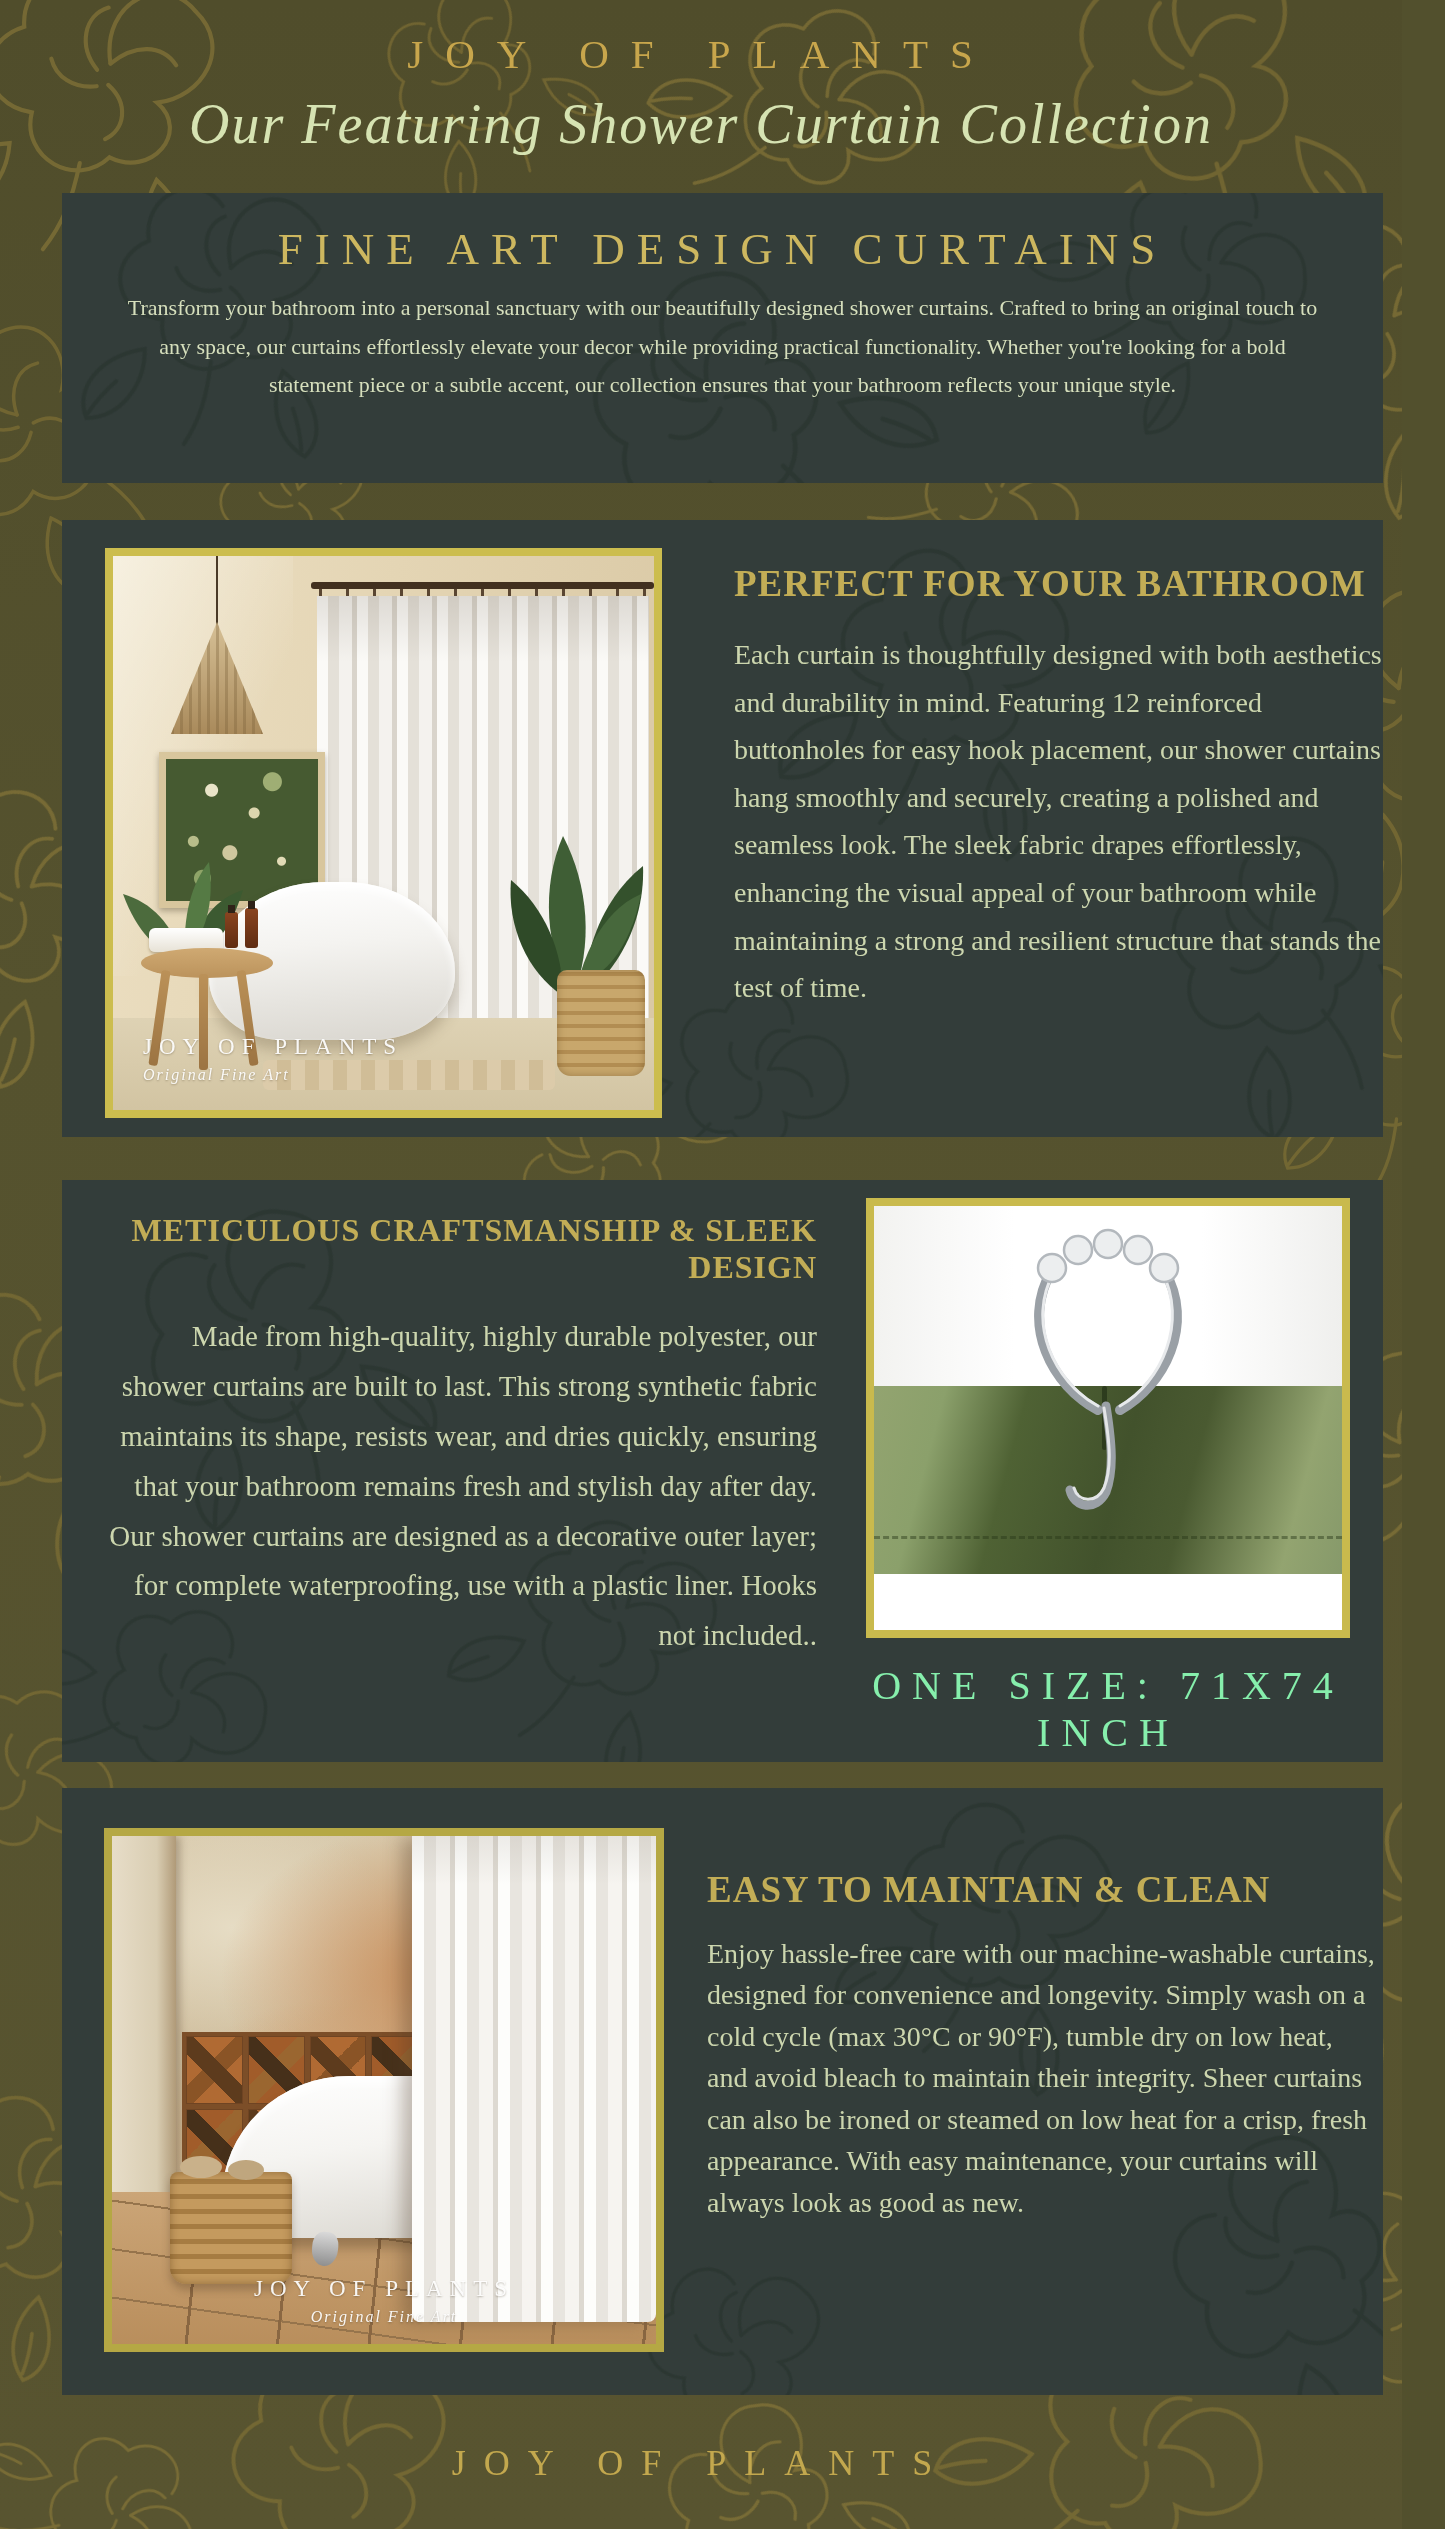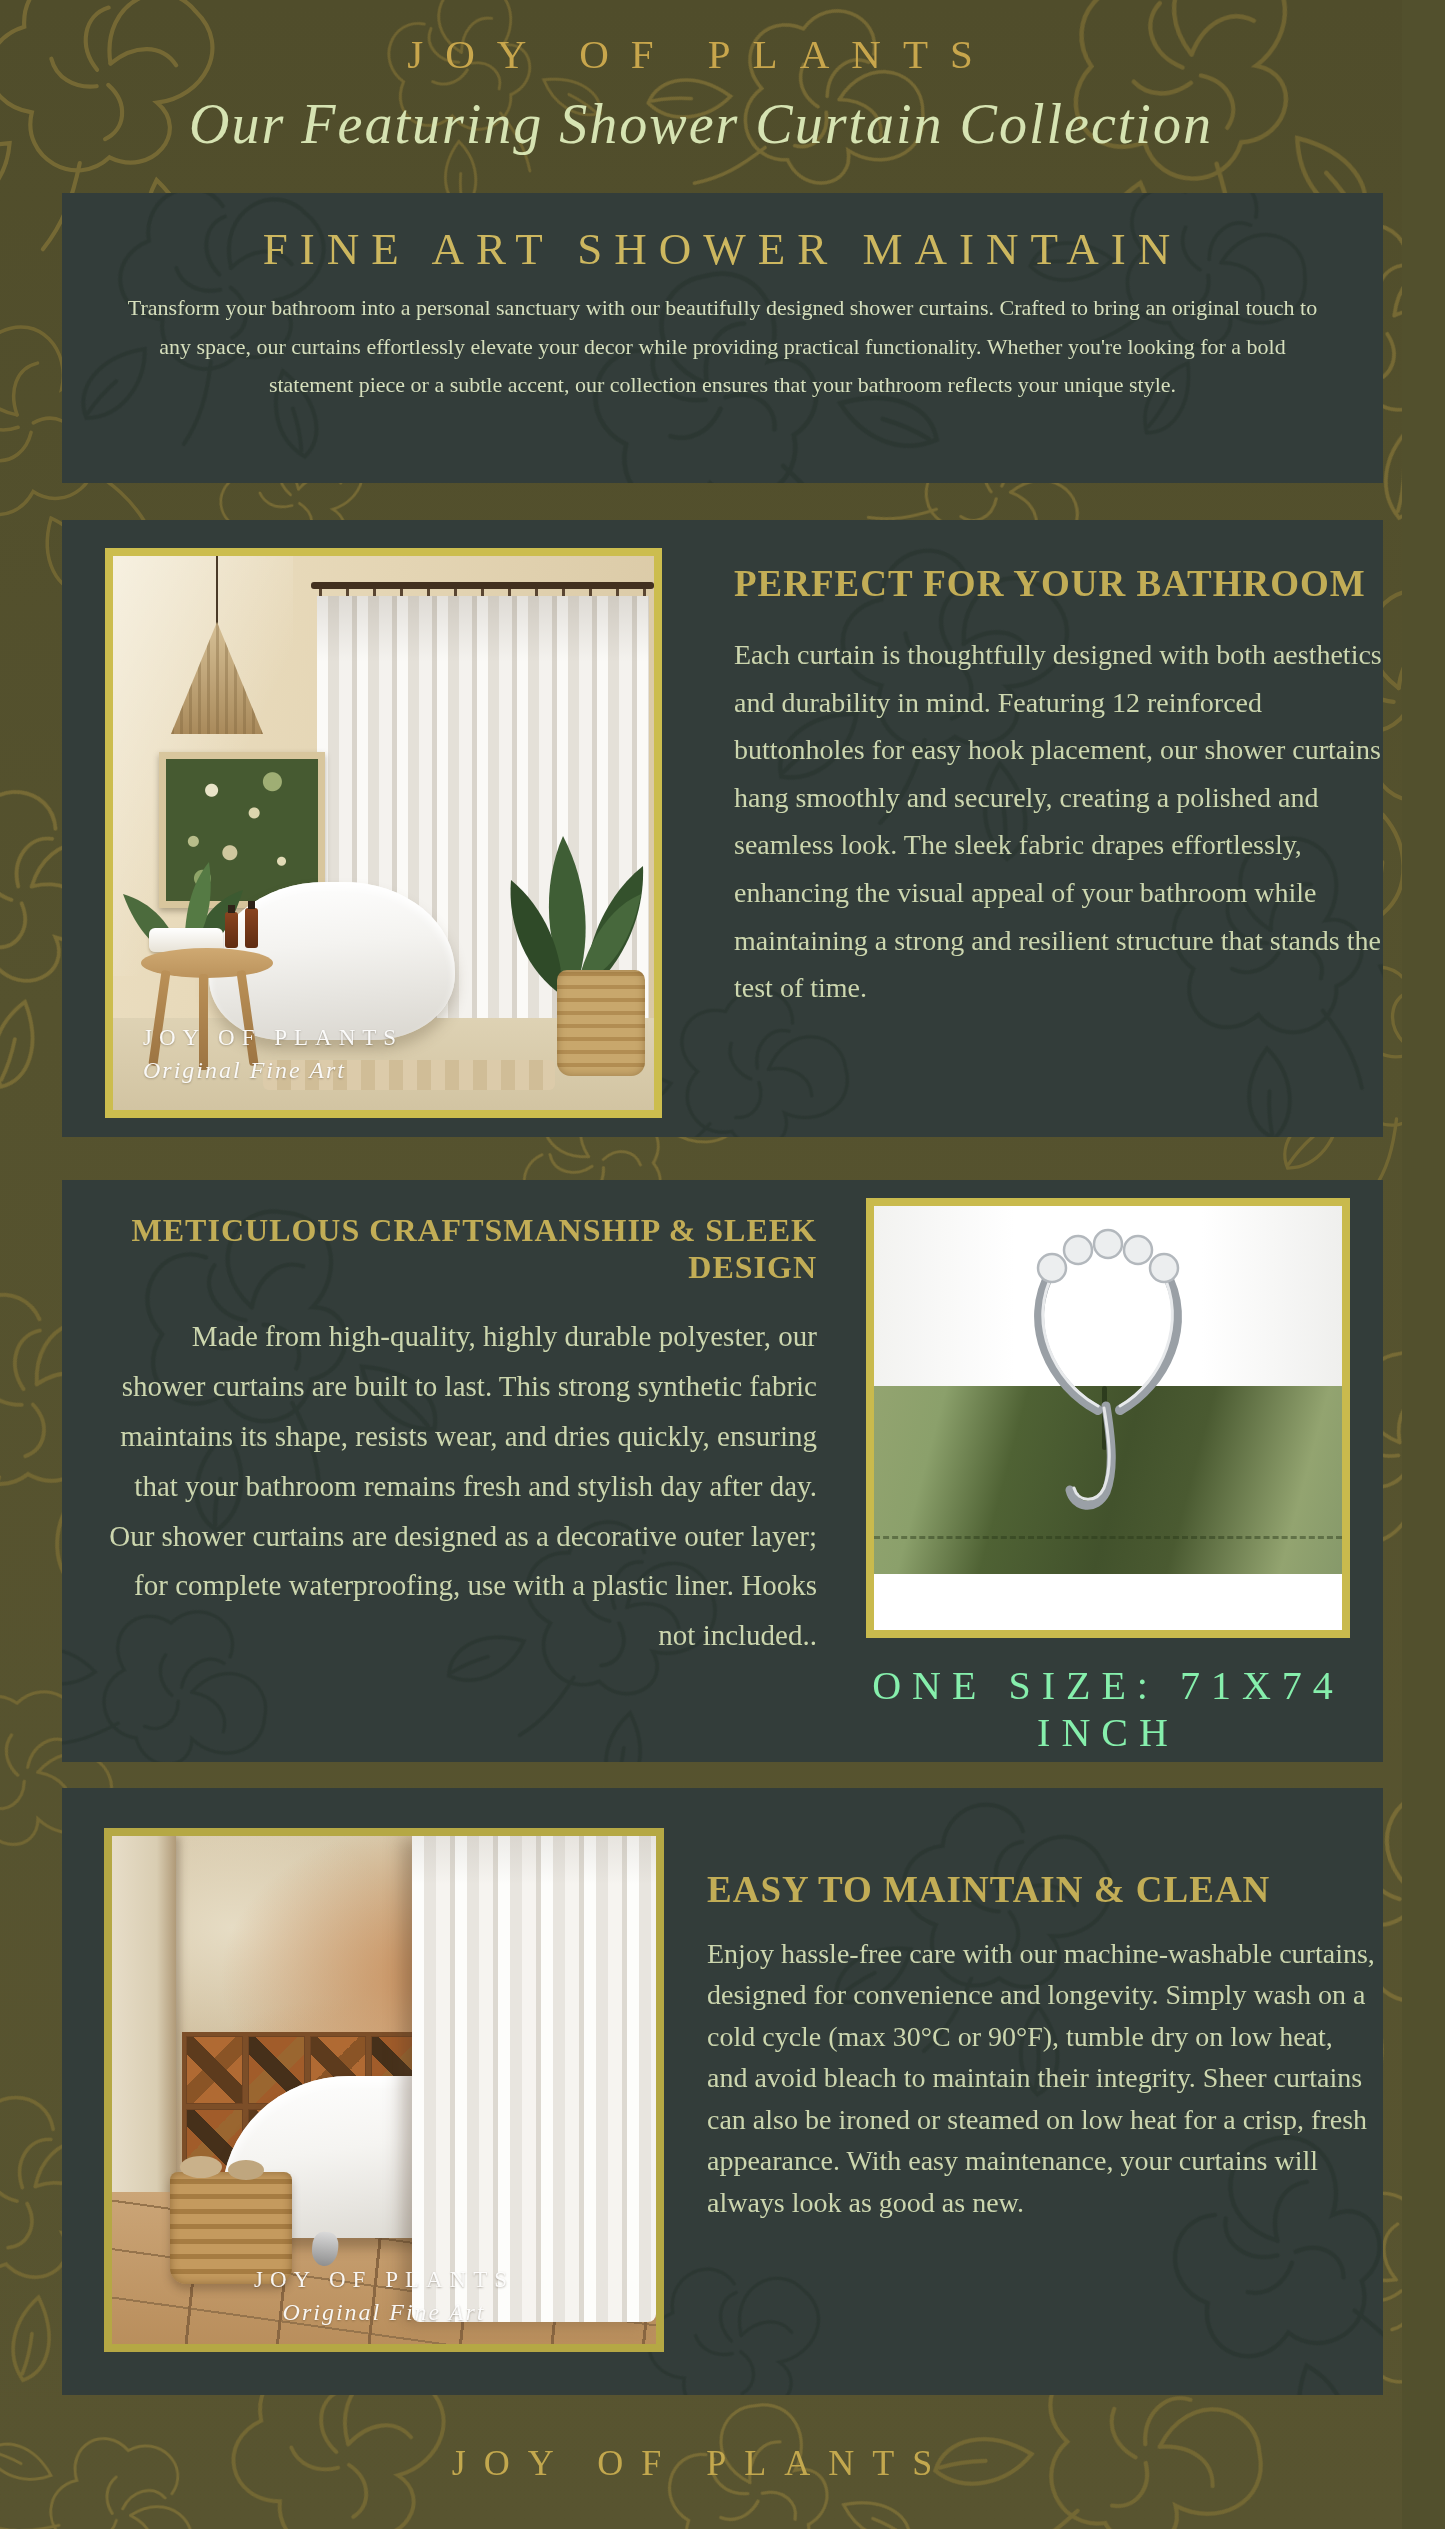--- a/index.html
+++ b/index.html
@@ -25,21 +25,21 @@
   .panel-intro{top:193px;height:290px;}
   .intro-title{margin:0;padding-top:30px;text-align:center;color:#cdb75f;
     font-size:45px;font-weight:400;letter-spacing:12px;}
   .intro-body{width:1200px;margin:14px auto 0;text-align:center;color:#d6dfbc;
     font-size:22px;line-height:1.75;}
 
   
   .photo{position:absolute;border:8px solid #ccbd4e;overflow:hidden;box-sizing:border-box;}
   .wm{position:absolute;color:rgba(255,255,255,.93);text-shadow:0 1px 2px rgba(60,50,30,.35);}
   .wm .wm1{display:block;font-size:23px;letter-spacing:7px;}
-  .wm .wm2{display:block;font-size:24px;font-style:italic;letter-spacing:2px;margin-top:6px;}
+  .wm .wm2{display:block;font-size:16px;font-style:italic;letter-spacing:2px;margin-top:6px;}
 
   
   .panel-b{top:520px;height:617px;}
   .sec-heading{margin:0;color:#c2ad56;font-weight:700;letter-spacing:1px;}
   .sec-body{margin:0;color:#ccd6ae;}
   .text-b{position:absolute;left:672px;top:42px;width:660px;}
   .text-b .sec-heading{font-size:37px;}
   .text-b .sec-body{margin-top:26px;font-size:28px;line-height:1.70;}
 
   .photo1{left:43px;top:28px;width:557px;height:570px;
@@ -213,21 +213,21 @@
   <div class="tagline">Our Featuring Shower Curtain Collection</div>
 
   <section class="panel panel-intro">
     <svg class="panel-pattern" width="1321" height="290">
       <g opacity="0.9">
         <use href="#flower" style="color:#2c3732" transform="translate(170,90) scale(2.4) rotate(15)"></use>
         <use href="#flower" style="color:#2c3732" transform="translate(660,200) scale(2.8) rotate(-40)"></use>
         <use href="#flower" style="color:#2c3732" transform="translate(1150,80) scale(2.2) rotate(60)"></use>
       </g>
     </svg>
-    <h1 class="intro-title">FINE ART SHOWER MAINTAIN</h1>
+    <h1 class="intro-title">FINE ART DESIGN CURTAINS</h1>
     <p class="intro-body">Transform your bathroom into a personal sanctuary with our beautifully designed shower curtains. Crafted to bring an original touch to any space, our curtains effortlessly elevate your decor while providing practical functionality. Whether you're looking for a bold statement piece or a subtle accent, our collection ensures that your bathroom reflects your unique style.</p>
   </section>
 
   <section class="panel panel-b">
     <svg class="panel-pattern" width="1321" height="617">
       <g opacity="0.9">
         <use href="#flower" style="color:#2c3732" transform="translate(900,140) scale(2.6) rotate(25)"></use>
         <use href="#flower" style="color:#2c3732" transform="translate(1220,420) scale(2.4) rotate(-30)"></use>
         <use href="#flower" style="color:#2c3732" transform="translate(700,560) scale(2.0) rotate(50)"></use>
       </g>

